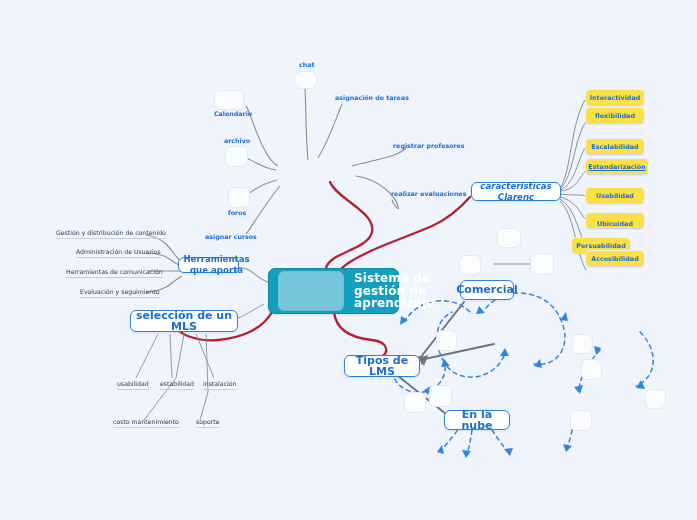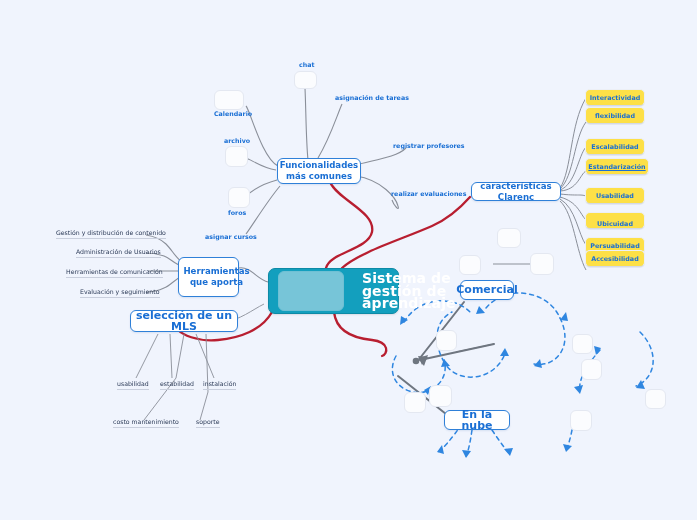--- a/index.html
+++ b/index.html
@@ -27,23 +27,23 @@
   .n-center .thumb{
     width:64px;height:38px;
     background:#77c5d8;
     border:1px solid #6fc0d4;
     border-radius:6px;
     flex:0 0 auto;
   }
   .n-center .ctext{
     color:#ffffff;
     font-weight:bold;
-    font-size:14px;
+    font-size:12px;
     line-height:12.5px;
-    margin-left:18px;
+    margin-left:10px;
     letter-spacing:.1px;
   }
 
   .n-main{
     background:#ffffff;
     border:1.6px solid #2f80d8;
     border-radius:6px;
     color:#1a6fd4;
     font-weight:bold;
     display:flex;align-items:center;justify-content:center;
@@ -192,36 +192,36 @@
       <polygon points="505,348 509,356 500,356"></polygon>
       <polygon points="601,348 596,355 594,346"></polygon>
     </g>
   </svg>
 
   <div class="node n-center" style="left:268px;top:268px;width:131px;height:46px;">
     <div class="thumb"></div>
     <div class="ctext">Sistema de gestión de aprendizaje</div>
   </div>
 
-  <div class="node n-main sz-md" style="left:277px;top:158px;width:84px;height:26px;">
-    <span>Funcionalidades más comunes</span>
-  </div>
-
-  <div class="node n-main sz-md" style="left:178px;top:257px;width:61px;height:40px;padding-left:16px;">
+
+  <div class="node n-main sz-md" style="left:178px;top:257px;width:61px;height:16px;padding-left:16px;">
     <span>Herramientas que aporta</span>
   </div>
 
   <div class="node n-main sz-lg" style="left:130px;top:310px;width:108px;height:22px;">
     <span>selección de un MLS</span>
   </div>
 
-  <div class="node n-main sz-md" style="left:471px;top:182px;width:90px;height:19px;">
+  <div class="node n-main sz-md" style="left:471px;top:182px;width:90px;height:19px;font-style:italic;">
     <span>características Clarenc</span>
   </div>
 
+  <div class="node n-main sz-lg" style="left:344px;top:355px;width:76px;height:22px;">
+    <span>Tipos de LMS</span>
+  </div>
 
   <div class="node n-main sz-lg" style="left:460px;top:280px;width:54px;height:20px;">
     <span>Comercial</span>
   </div>
 
 
   <div class="node n-main sz-lg" style="left:444px;top:410px;width:66px;height:20px;justify-content:flex-end;">
     <span>En la nube</span>
   </div>
 
@@ -302,21 +302,21 @@
   </div>
   <div class="node n-chip" style="left:585px;top:158px;width:64px;height:17px;text-decoration:underline;">
     <span>Estandarización</span>
   </div>
   <div class="node n-chip" style="left:585px;top:187px;width:60px;height:17px;">
     <span>Usabilidad</span>
   </div>
   <div class="node n-chip" style="left:585px;top:212px;width:60px;height:17px;align-items:flex-end;">
     <span>Ubicuidad</span>
   </div>
-  <div class="node n-chip" style="left:585px;top:237px;width:60px;height:17px;">
+  <div class="node n-chip" style="left:571px;top:237px;width:60px;height:17px;">
     <span>Persuabilidad</span>
   </div>
   <div class="node n-chip" style="left:585px;top:250px;width:60px;height:17px;">
     <span>Accesibilidad</span>
   </div>
 
   <div class="node n-empty" style="left:497px;top:228px;width:24px;height:20px;"></div>
   <div class="node n-empty" style="left:459px;top:255px;width:22px;height:20px;"></div>
   <div class="node n-empty" style="left:530px;top:253px;width:24px;height:22px;"></div>
   <div class="node n-empty" style="left:436px;top:330px;width:21px;height:21px;"></div>

